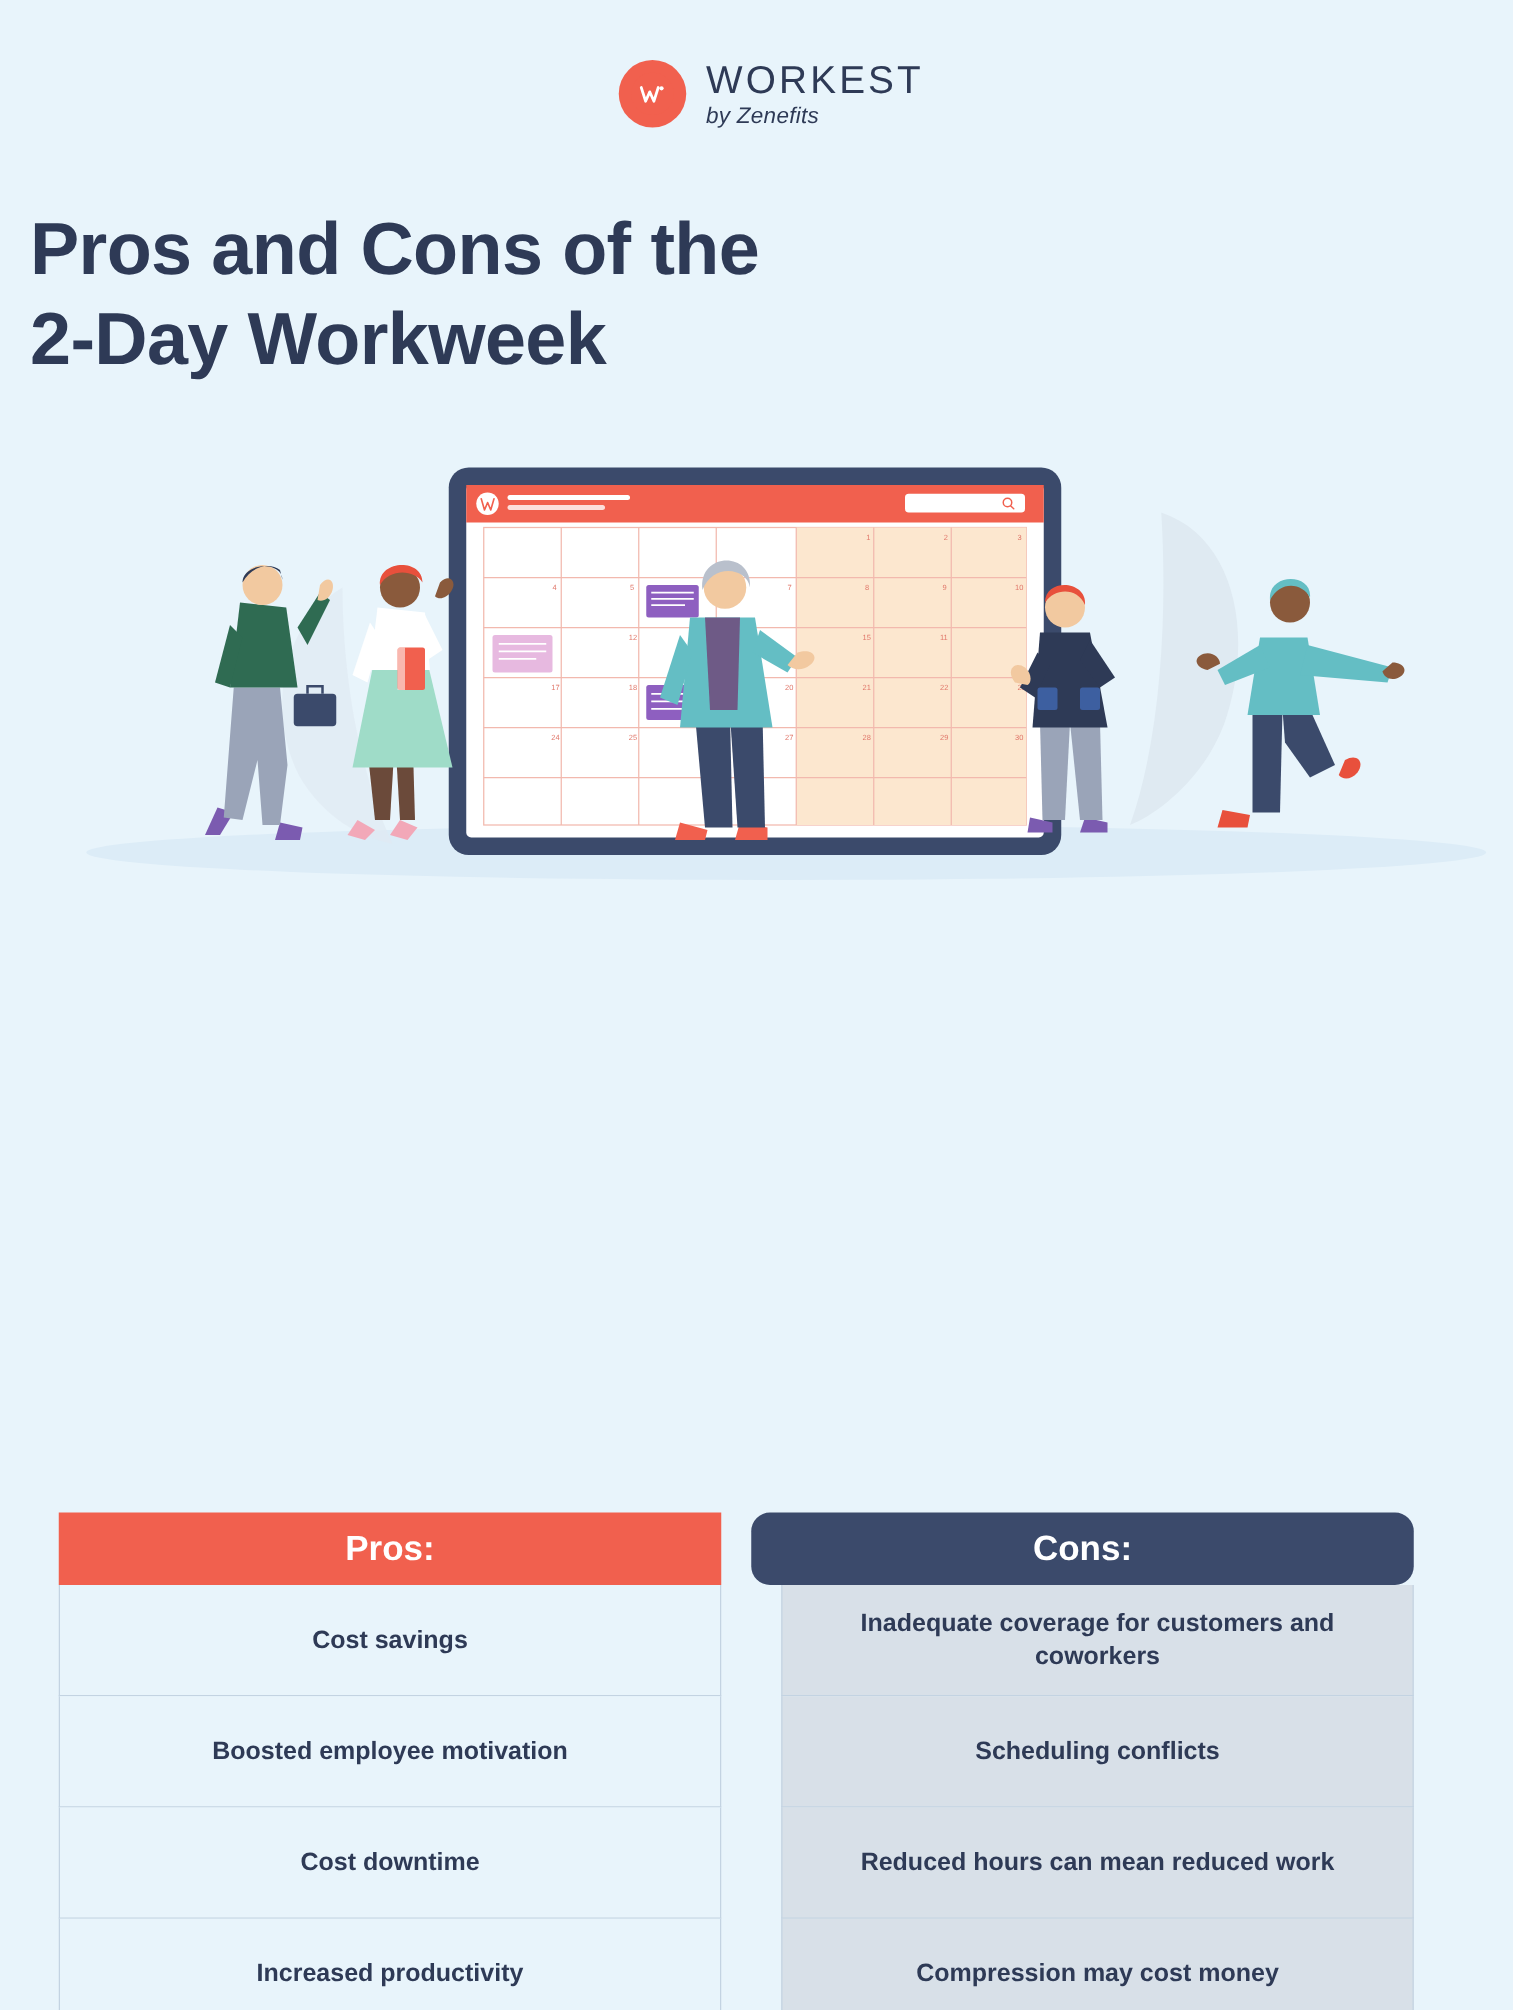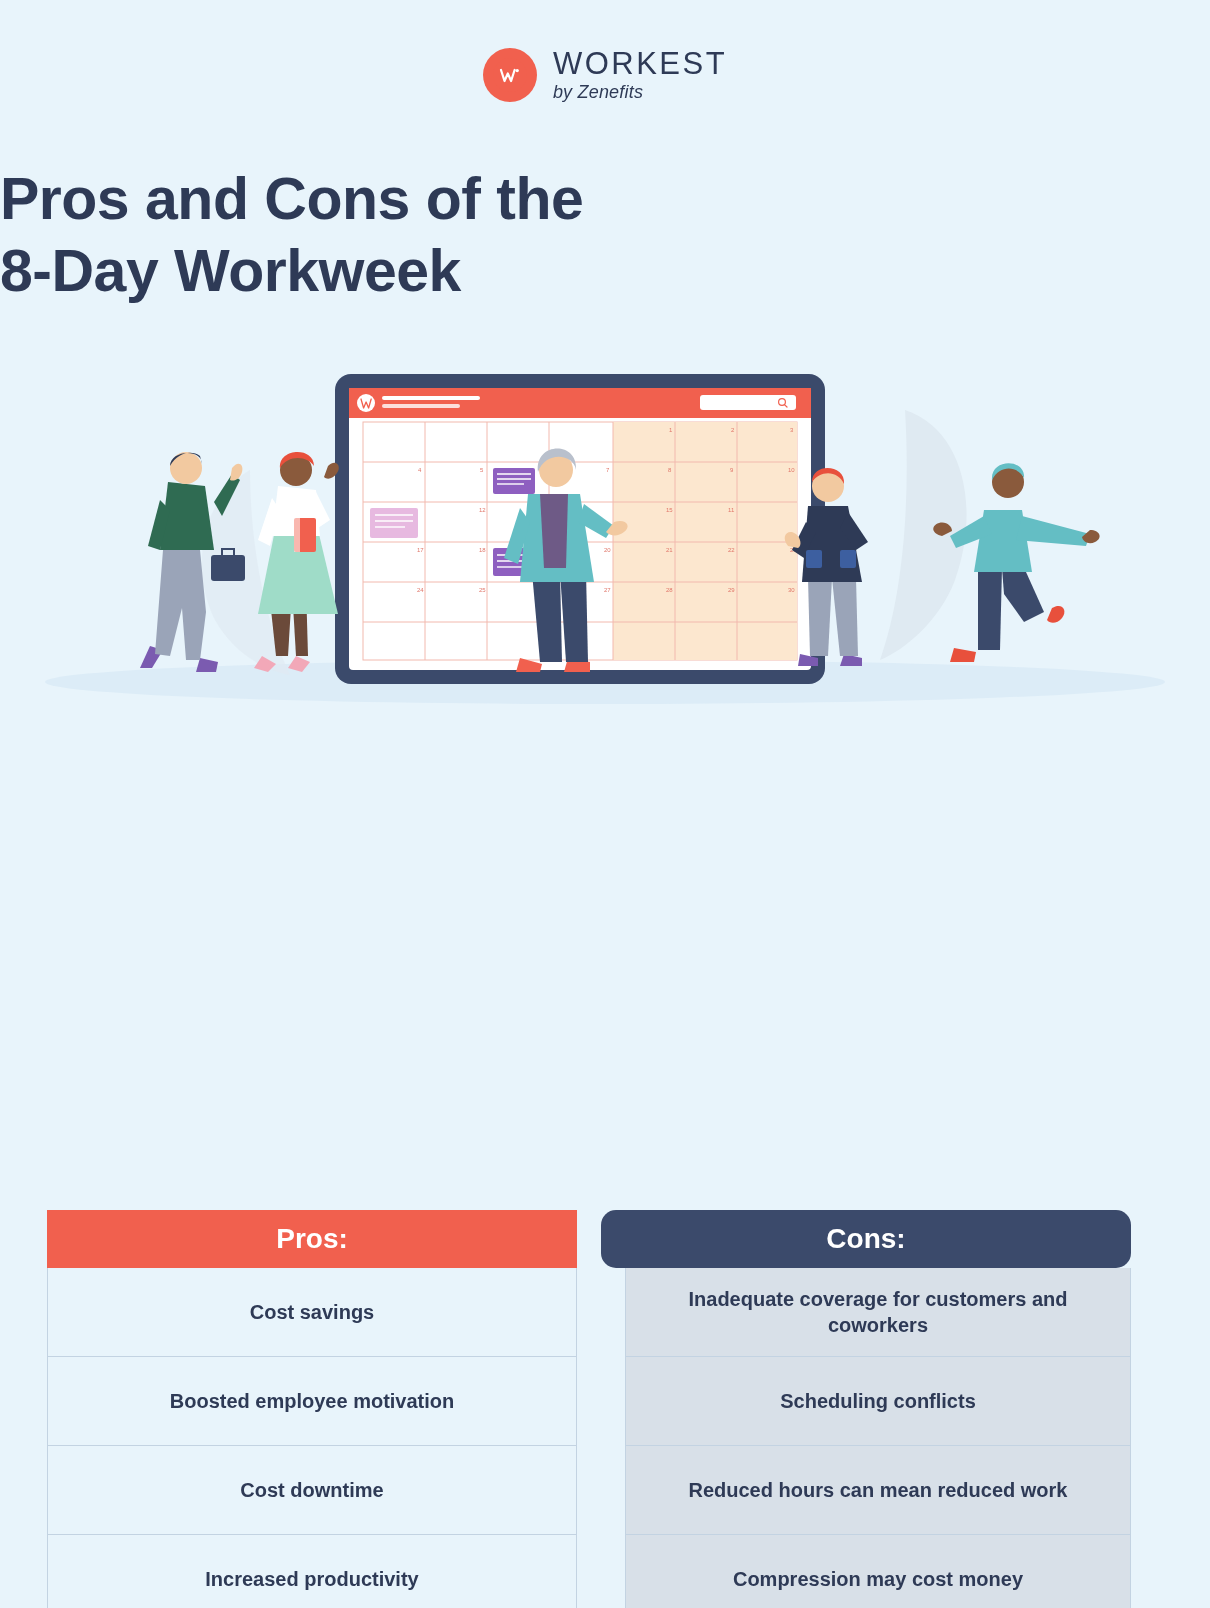--- a/index.html
+++ b/index.html
@@ -8,20 +8,21 @@
     height: 1608px;
     background: #e8f4fb;
     font-family: "Liberation Sans", sans-serif;
     overflow: hidden;
   }
   .page {
     position: relative;
     width: 1210px;
     height: 1404px;
     background: #e8f4fb;
+    padding-left: 24px;
   }
 
   
   .brand {
     display: flex;
     align-items: center;
     justify-content: center;
     gap: 16px;
     padding-top: 48px;
   }
@@ -134,21 +135,21 @@
       </svg>
     </div>
     <div class="brand-text">
       <div class="brand-name">WORKEST</div>
       <div class="brand-sub">by Zenefits</div>
     </div>
   </div>
 
   <h1 class="title">
     <span class="line">Pros and Cons of the</span>
-    <span class="line">8-Day Workweek</span>
+    <span class="line">2-Day Workweek</span>
   </h1>
 
   <div class="hero">
     <svg width="1210" height="360" viewBox="0 0 1210 360" aria-hidden="true">
 
       <ellipse cx="605" cy="332" rx="560" ry="22" fill="#dcecf7"></ellipse>
       <path d="M905 60 C965 80 980 160 955 230 C940 270 905 300 880 310 C905 240 910 140 905 60 Z" fill="#dfeaf2"></path>
       <path d="M250 120 C200 150 190 220 215 270 C235 305 265 320 290 325 C260 260 250 180 250 120 Z" fill="#dfeaf2" opacity="0.7"></path>
 
       <rect x="335" y="24" width="490" height="310" rx="16" fill="#3b4a6b"></rect>

